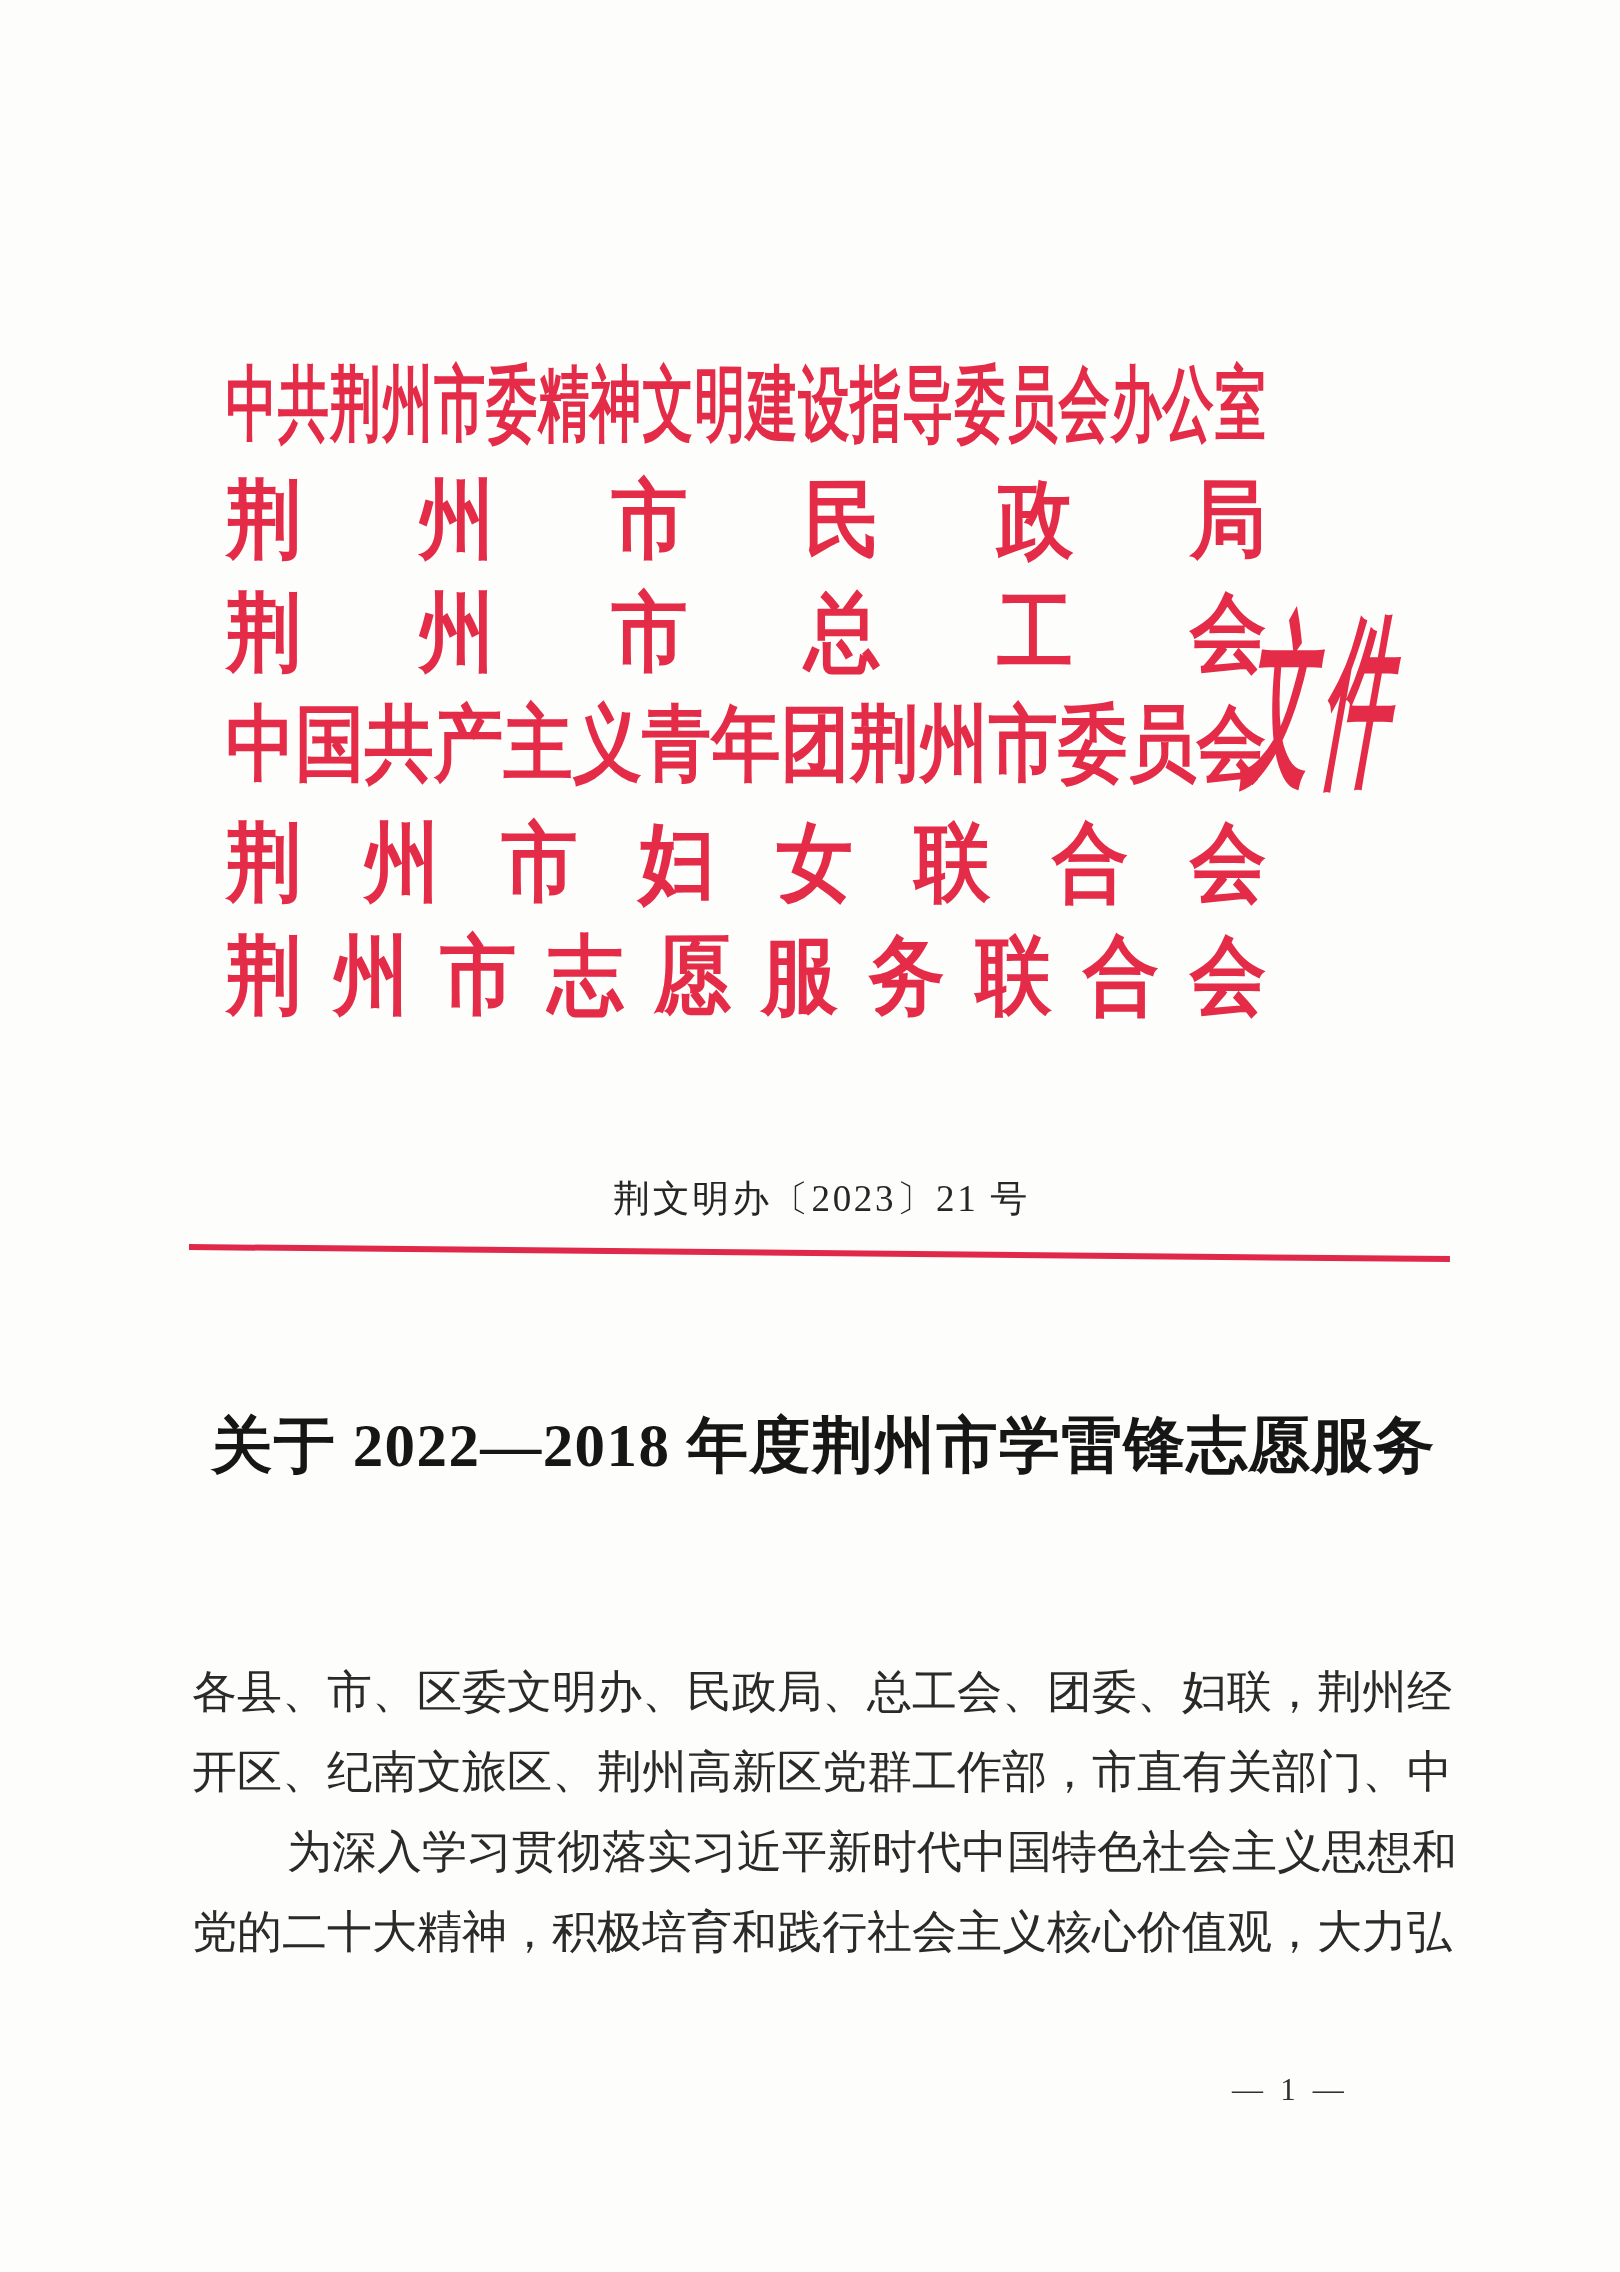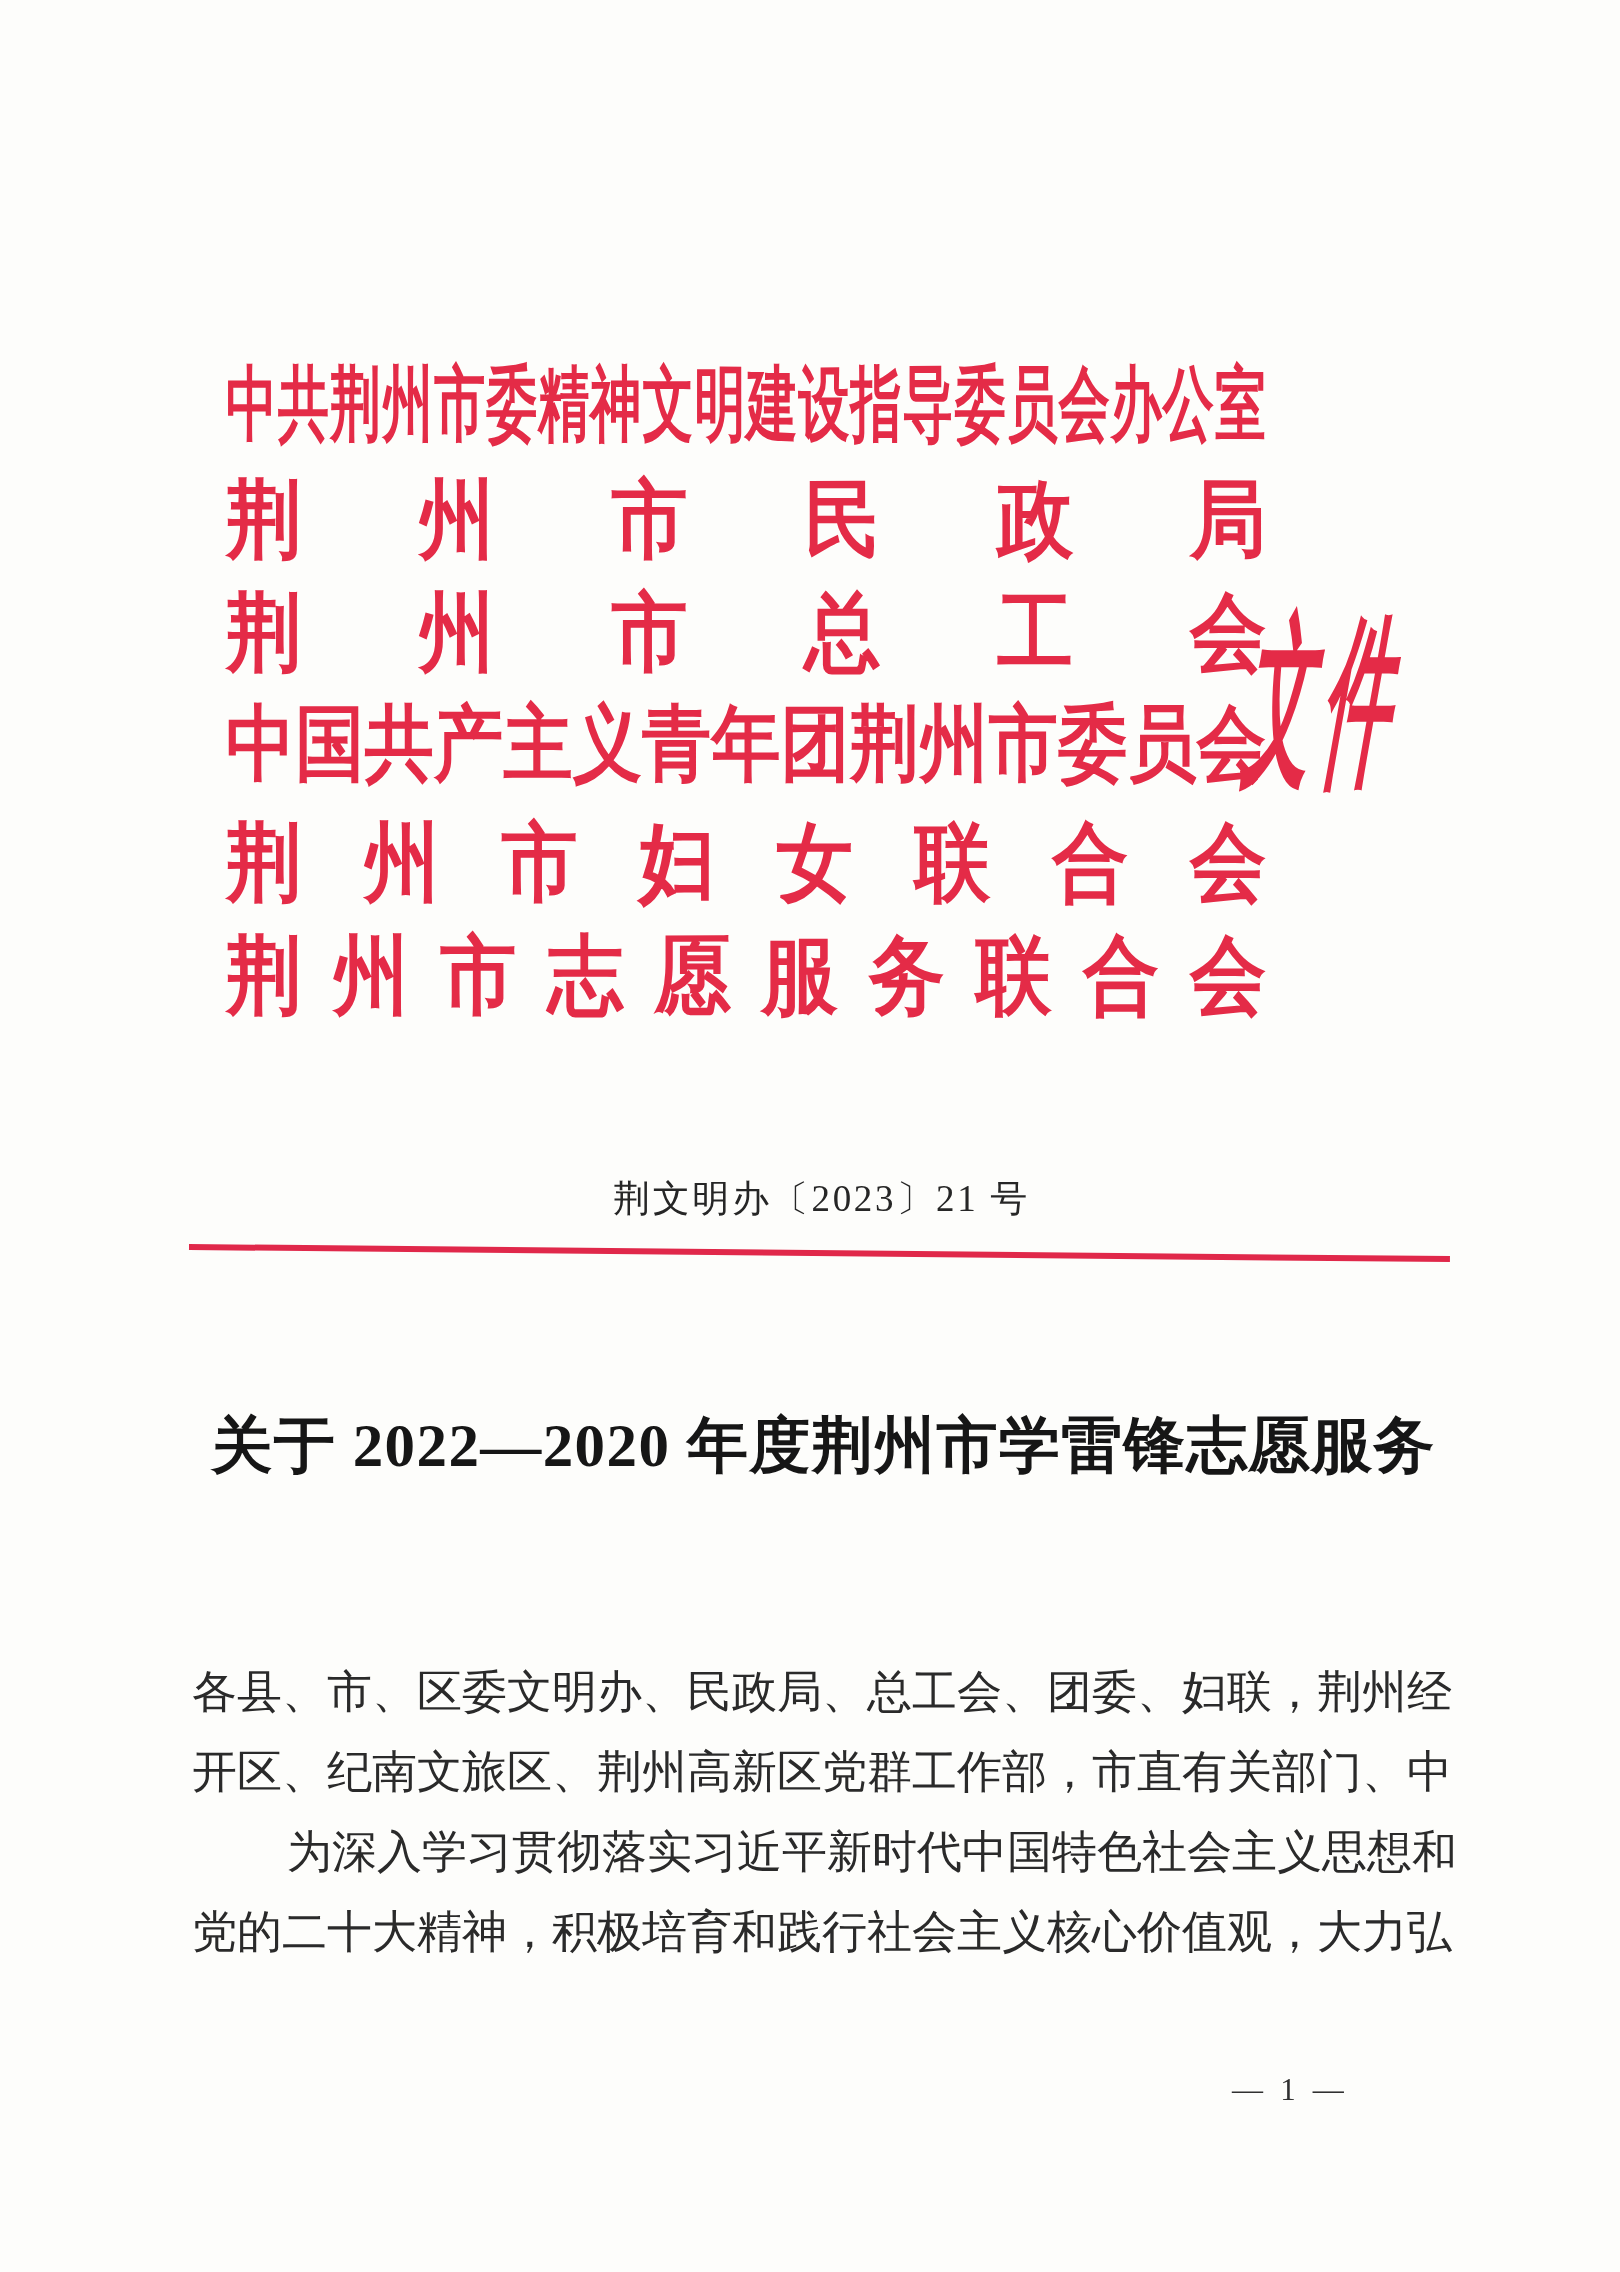--- a/index.html
+++ b/index.html
@@ -237,21 +237,21 @@
           <span>件</span>
         </div>
     </div>
   </header>
 
   <div class="doc-number">荆文明办〔2023〕21 号</div>
 
   <div class="red-rule"></div>
 
   <h1 class="title-block">
-    <div class="title-line">关于 2022—2020 年度荆州市学雷锋志愿服务</div>
+    <div class="title-line">关于 2022—2018 年度荆州市学雷锋志愿服务</div>
   </h1>
 
   <main class="body-text">
     <div class="body-line spread">
         <span>各</span>
         <span>县</span>
         <span>、</span>
         <span>市</span>
         <span>、</span>
         <span>区</span>

